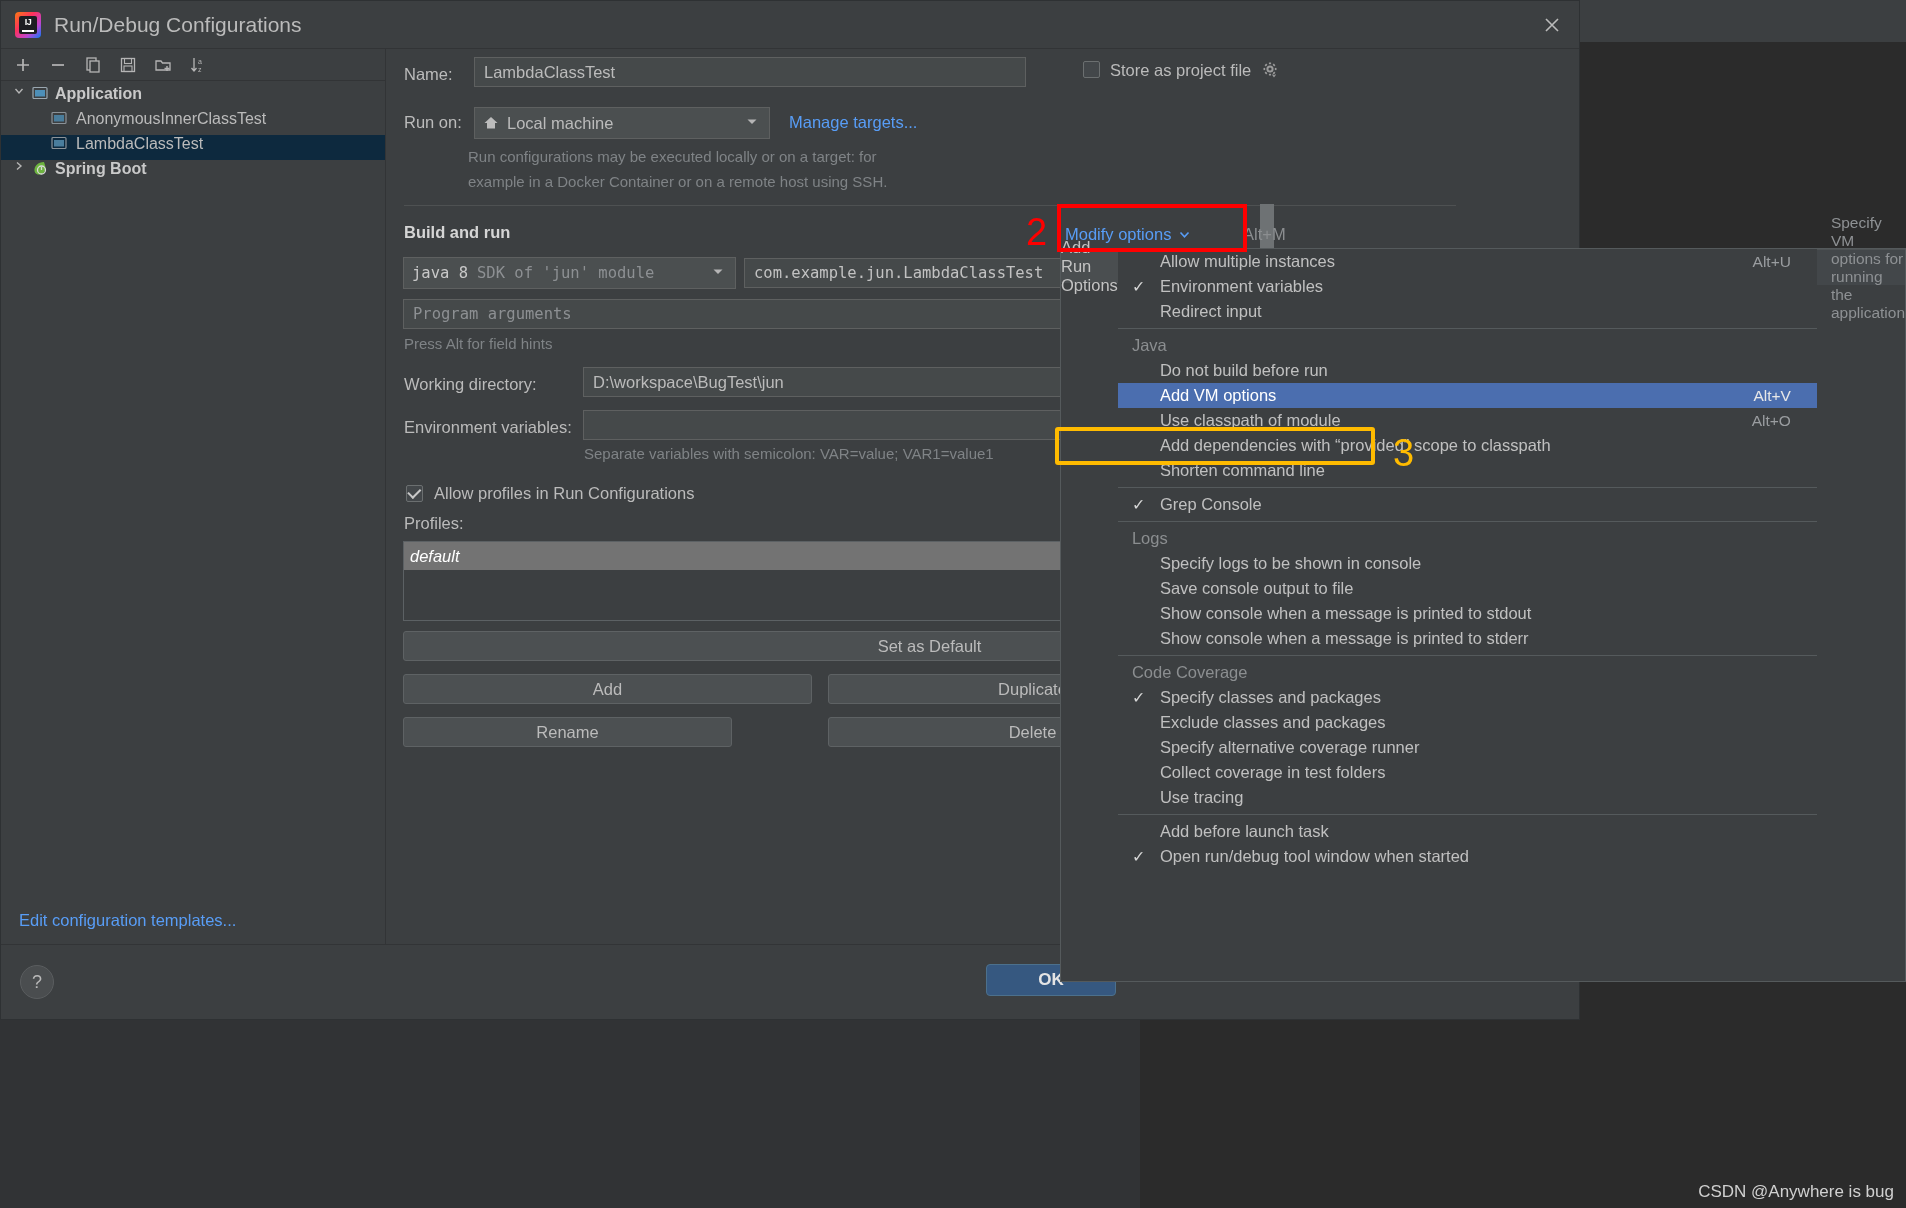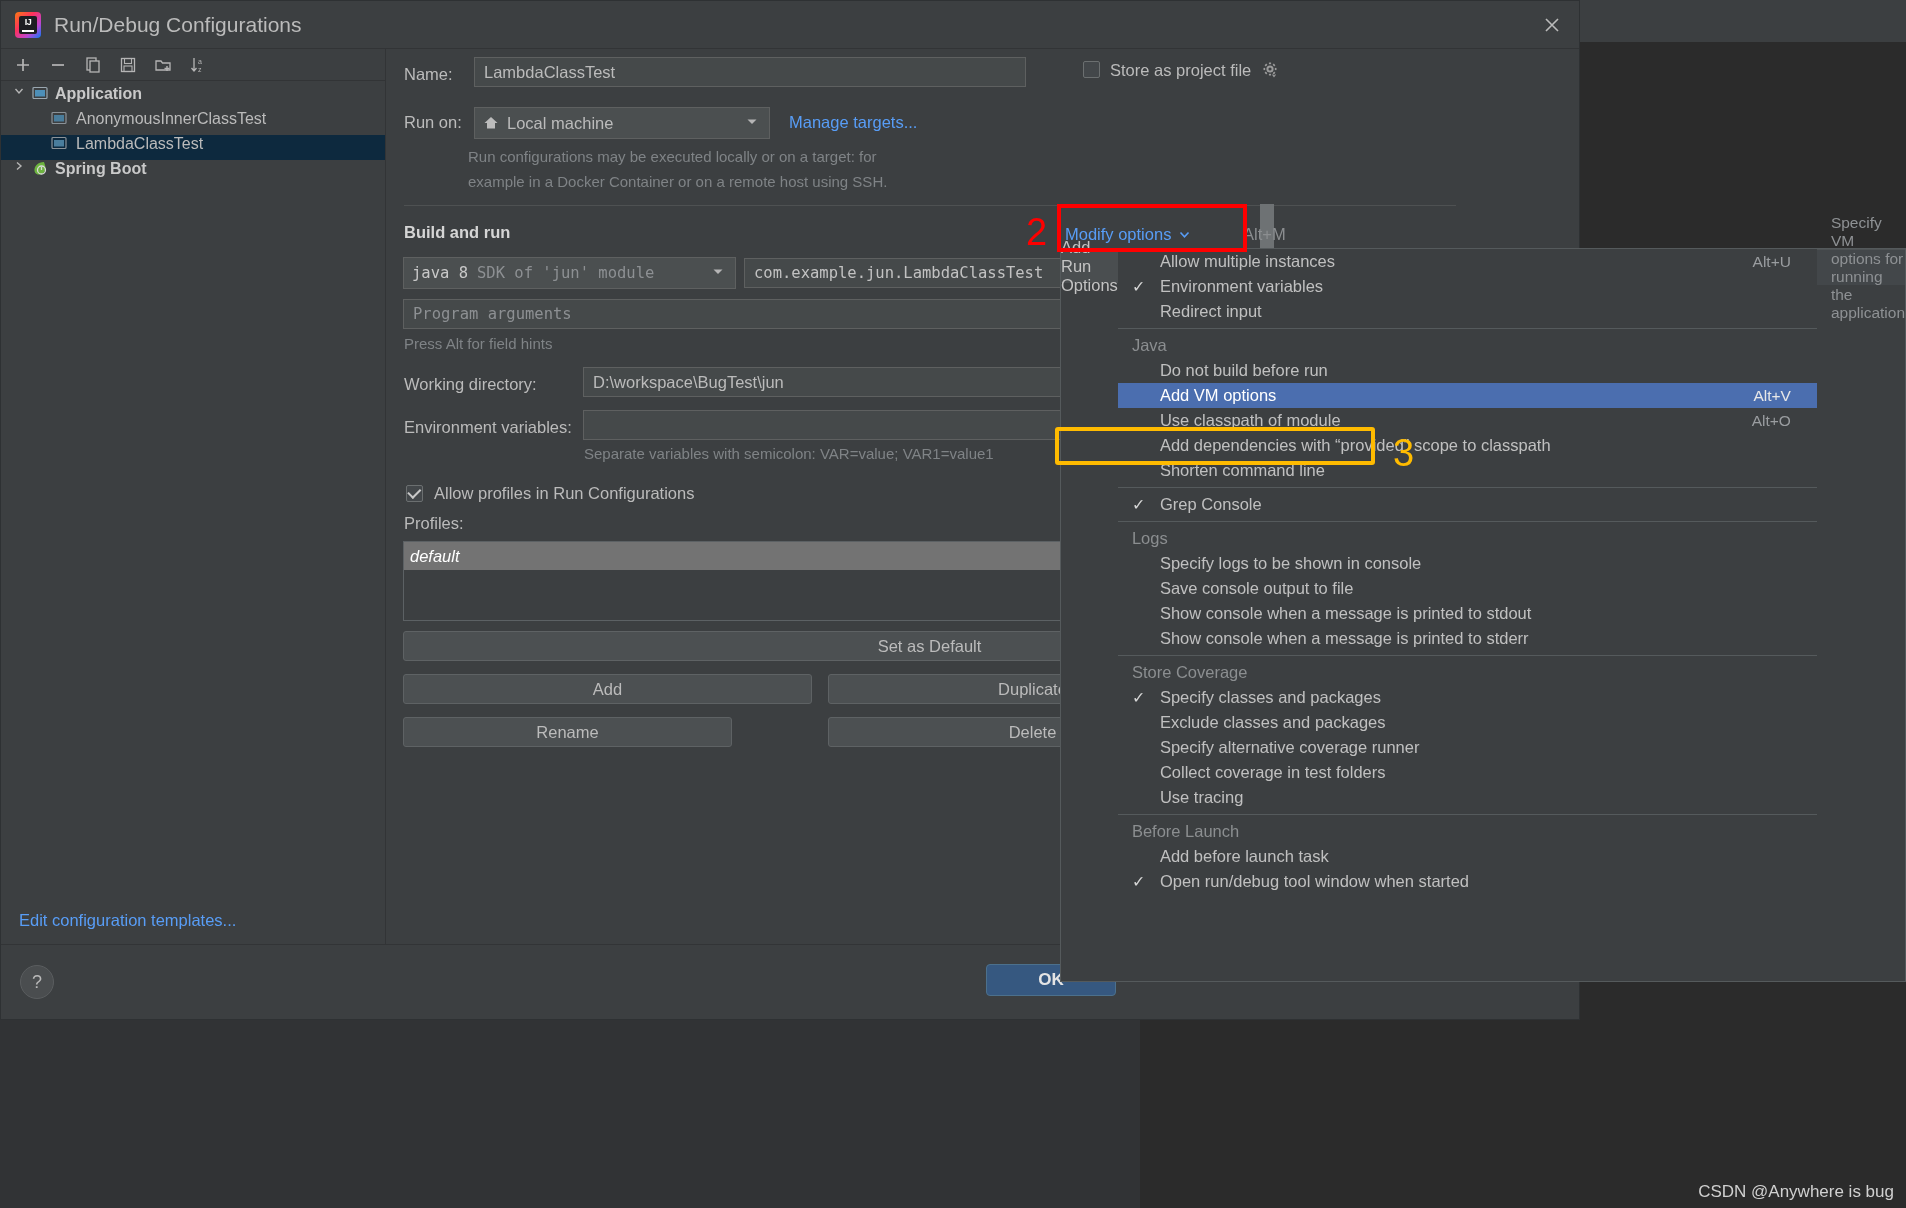--- a/index.html
+++ b/index.html
@@ -431,21 +431,21 @@
       <span class="mshort"></span>
     </div>
     <div class="mi">
       <span class="check"></span>
       <span class="mlabel">Show console when a message is printed to stderr</span>
       <span class="mshort"></span>
     </div>
 
     <div class="msep"></div>
 
-    <div class="mgroup">Store Coverage</div>
+    <div class="mgroup">Code Coverage</div>
     <div class="mi">
       <span class="check">✓</span>
       <span class="mlabel">Specify classes and packages</span>
       <span class="mshort"></span>
     </div>
     <div class="mi">
       <span class="check"></span>
       <span class="mlabel">Exclude classes and packages</span>
       <span class="mshort"></span>
     </div>
@@ -460,21 +460,20 @@
       <span class="mshort"></span>
     </div>
     <div class="mi">
       <span class="check"></span>
       <span class="mlabel">Use tracing</span>
       <span class="mshort"></span>
     </div>
 
     <div class="msep"></div>
 
-    <div class="mgroup">Before Launch</div>
     <div class="mi">
       <span class="check"></span>
       <span class="mlabel">Add before launch task</span>
       <span class="mshort"></span>
     </div>
     <div class="mi">
       <span class="check">✓</span>
       <span class="mlabel">Open run/debug tool window when started</span>
       <span class="mshort"></span>
     </div>

